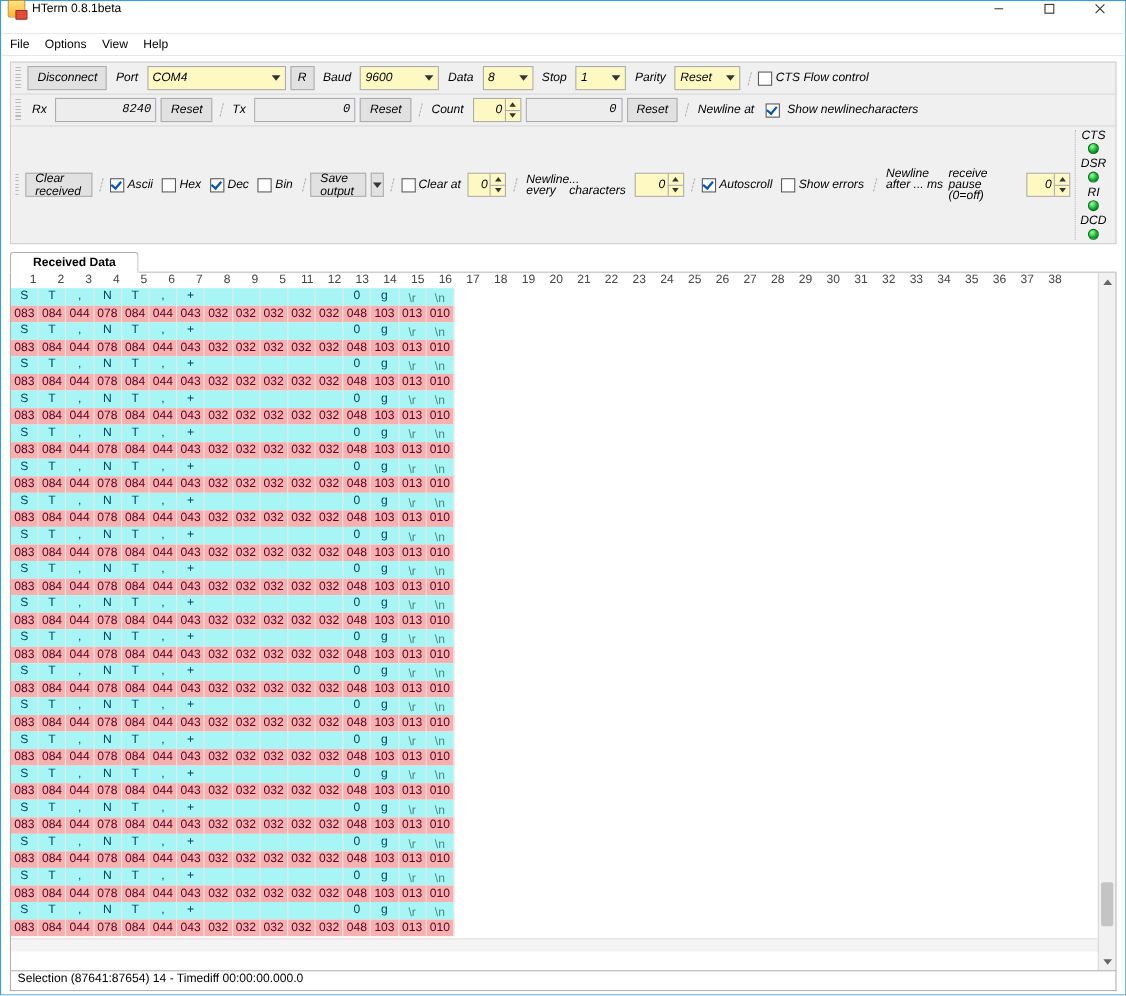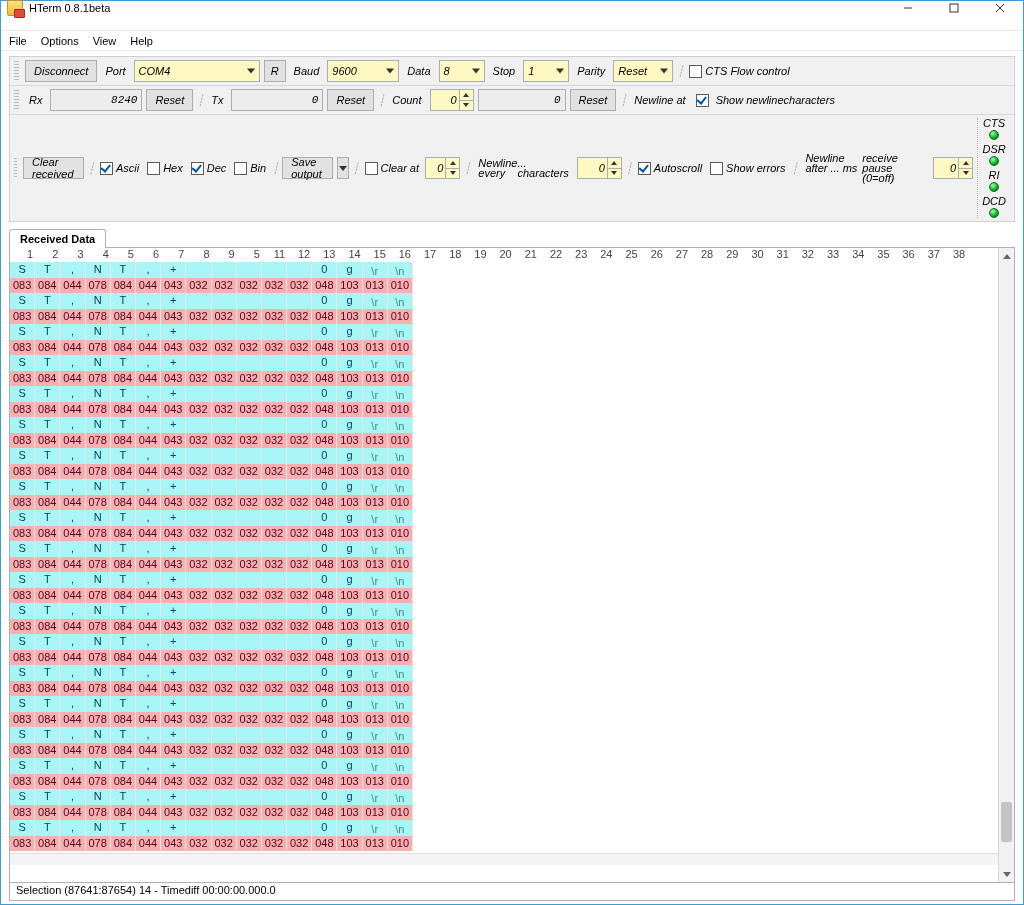--- a/index.html
+++ b/index.html
@@ -53,21 +53,21 @@
   .chk { display:inline-flex; align-items:center; gap:3px; padding:0 2px; color:#000; white-space:nowrap;}
   .chk-box{ width:13px; height:13px; border:1px solid #5a5a5a; background:#fff; display:inline-flex; align-items:center; justify-content:center;}
   .chk-box.checked::after{ content:""; width:7px; height:4px; border-left:2px solid #0055aa; border-bottom:2px solid #0055aa; transform:rotate(-50deg) translate(0,-1px);}
 
   .led-group{ display:flex; gap:4px; margin-left:auto; padding:0 4px; border-left:1px dotted #b6b6b6;flex-direction:column; }
   .led { display:flex; flex-direction:column; align-items:center; font-size:10px; line-height:11px;}
   .led .dot{ width:10px; height:10px; border-radius:50%; background:radial-gradient(circle at 35% 30%, #9dffa2, #0aaa28 60%, #055c14); border:1px solid #0a6e1e; margin-top:1px;}
 
   
   .tab-strip{ margin:4px 8px 0 8px; height:22px; display:flex; align-items:flex-end;}
-  .tab{ border:1px solid #b2b2b2; border-bottom:none; background:#fff; padding:3px 10px; font-weight:bold; border-radius:3px 3px 0 0;margin-top:35px;}
+  .tab{ border:1px solid #b2b2b2; border-bottom:none; background:#fff; padding:3px 20px; font-weight:bold; border-radius:3px 3px 0 0;margin-top:35px;}
   .tab-strip .rest{ flex:1; border-bottom:1px solid #b2b2b2;}
 
   .data-area{ flex:1; margin:0 8px 0 8px; border:1px solid #b2b2b2; border-top:none; position:relative; overflow:hidden; background:#fff;}
   .data-scroll{ position:absolute; inset:0 16px 0 0; overflow:hidden; }
   .vscroll{ position:absolute; right:0; top:0; bottom:0; width:16px; border-left:1px solid #d9d9d9; background:#f1f1f1;}
   .vscroll .thumb{ position:absolute; left:2px; right:2px; height:40px; bottom:40px; background:#c4c4c4; border-radius:2px;}
   .vscroll .arrow{ position:absolute; left:0; right:0; height:16px; display:flex; align-items:center; justify-content:center;}
   .vscroll .arrow.up{ top:0;}
   .vscroll .arrow.dn{ bottom:0;}
   .vscroll .arrow::before{ content:""; width:0; height:0; border-left:4px solid transparent; border-right:4px solid transparent;}

